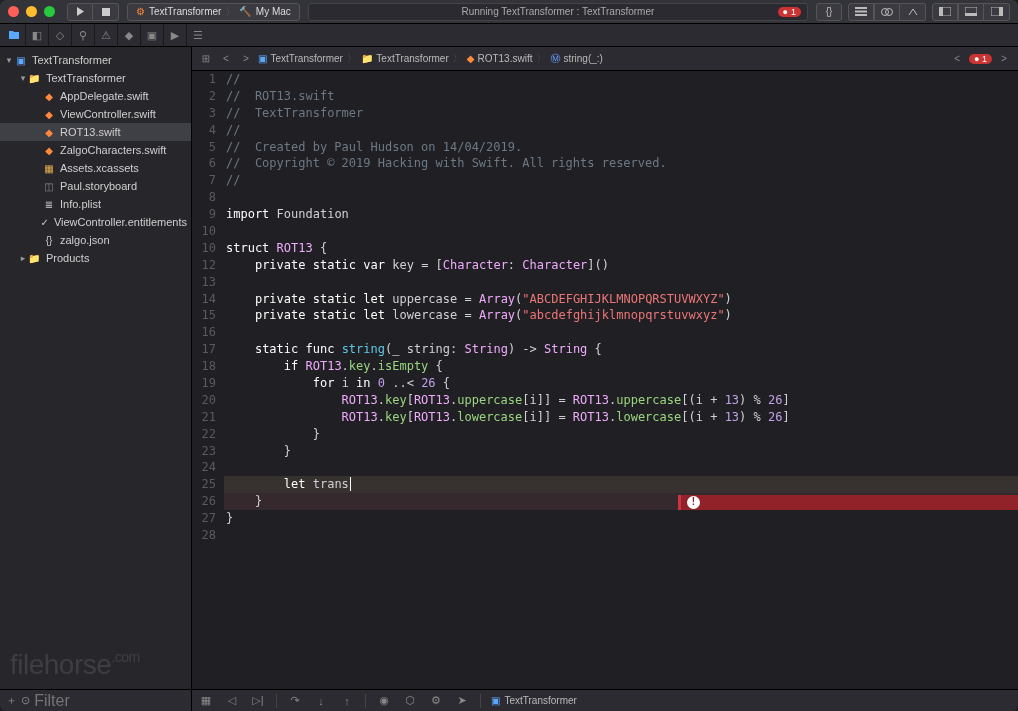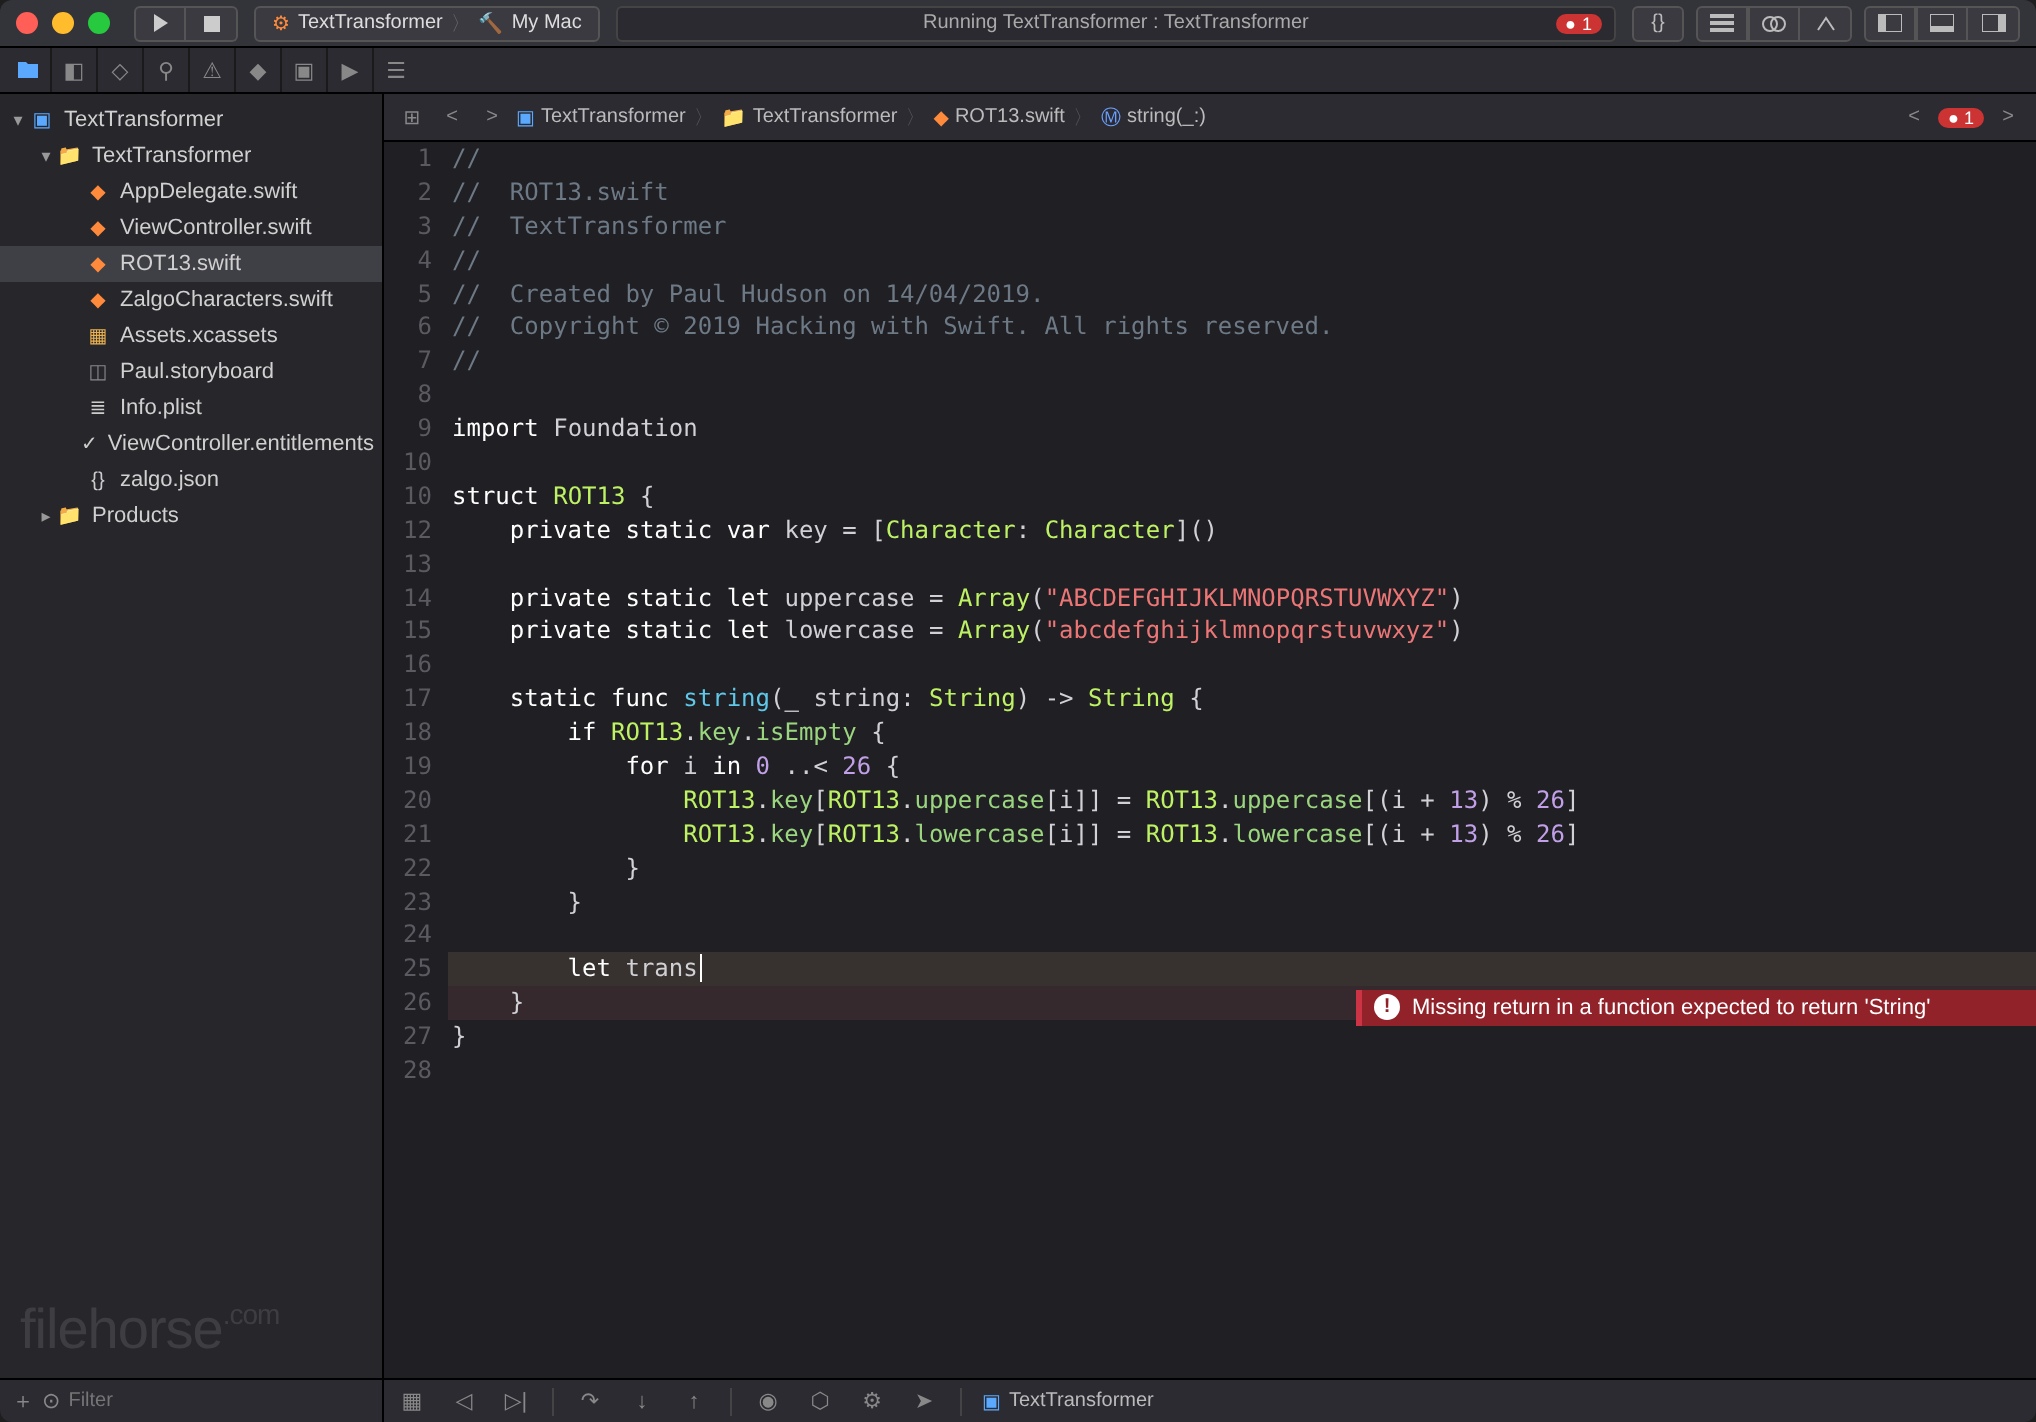--- a/index.html
+++ b/index.html
@@ -124,21 +124,21 @@
 }
 .gutter .ln { height: 16.9px; }
 .src { flex: 1; white-space: pre; color: #d0d0d5; position: relative; }
 .src .line { height: 16.9px; padding-left: 2px; }
 .hl { background: rgba(120,100,80,0.28); }
 .hl2 { background: rgba(120,70,70,0.25); }
 
 
 .cm-comment { color: #6d7985; }
 .cm-key { color: #ffffff; }
-.cm-type { color: #bef264; text-align: center; }
+.cm-type { color: #f0abfc; text-align: center; }
 .cm-func { color: #5fc8e8; }
 .cm-str { color: #ec7676; }
 .cm-num { color: #c2a0e8; }
 .cm-id { color: #d0d0d5; }
 .cm-prop { color: #9bd67f; }
 
 .cursor {
   display: inline-block; width: 1px; height: 14px; background: #fff;
   vertical-align: text-bottom; margin-left: 1px;
 }
@@ -160,21 +160,21 @@
 
 .bottombar {
   height: 22px; background: #2b2b31; border-top: 1px solid #000;
   display: flex; align-items: center;
 }
 .bb-left {
   width: 192px; border-right: 1px solid #000; height: 100%;
   display: flex; align-items: center; padding: 0 6px; gap: 4px;
 }
 .bb-filter {
-  flex: 1; background: transparent; border: none; color: #888; font-size: 10px;
+  flex: 1; background: transparent; border: none; color: #888; font-size: 16px;
   outline: none;
 }
 .bb-right {
   flex: 1; display: flex; align-items: center; gap: 10px; padding: 0 6px;
   color: #888;
 }
 .bb-icon { width: 16px; text-align: center; font-size: 11px; }
 .bb-vline { width: 1px; height: 14px; background: #444; }
 .bb-crumb { display: flex; align-items: center; gap: 4px; font-size: 10px; color: #bbb; }
 
@@ -415,21 +415,20 @@
             <div class="ln">24</div>
             <div class="ln">25</div>
             <div class="ln">26</div>
             <div class="ln">27</div>
             <div class="ln">28</div>
           </div>
         <div class="src" id="src"><div class="line"><span class="cm-comment">//</span></div><div class="line"><span class="cm-comment">//  ROT13.swift</span></div><div class="line"><span class="cm-comment">//  TextTransformer</span></div><div class="line"><span class="cm-comment">//</span></div><div class="line"><span class="cm-comment">//  Created by Paul Hudson on 14/04/2019.</span></div><div class="line"><span class="cm-comment">//  Copyright © 2019 Hacking with Swift. All rights reserved.</span></div><div class="line"><span class="cm-comment">//</span></div><div class="line">&nbsp;</div><div class="line"><span class="cm-key">import</span> <span class="cm-id">Foundation</span></div><div class="line">&nbsp;</div><div class="line"><span class="cm-key">struct</span> <span class="cm-type">ROT13</span> {</div><div class="line">    <span class="cm-key">private</span> <span class="cm-key">static</span> <span class="cm-key">var</span> <span class="cm-id">key</span> = [<span class="cm-type">Character</span>: <span class="cm-type">Character</span>]()</div><div class="line">&nbsp;</div><div class="line">    <span class="cm-key">private</span> <span class="cm-key">static</span> <span class="cm-key">let</span> <span class="cm-id">uppercase</span> = <span class="cm-type">Array</span>(<span class="cm-str">"ABCDEFGHIJKLMNOPQRSTUVWXYZ"</span>)</div><div class="line">    <span class="cm-key">private</span> <span class="cm-key">static</span> <span class="cm-key">let</span> <span class="cm-id">lowercase</span> = <span class="cm-type">Array</span>(<span class="cm-str">"abcdefghijklmnopqrstuvwxyz"</span>)</div><div class="line">&nbsp;</div><div class="line">    <span class="cm-key">static</span> <span class="cm-key">func</span> <span class="cm-func">string</span>(<span class="cm-key">_</span> <span class="cm-id">string</span>: <span class="cm-type">String</span>) -&gt; <span class="cm-type">String</span> {</div><div class="line">        <span class="cm-key">if</span> <span class="cm-type">ROT13</span>.<span class="cm-prop">key</span>.<span class="cm-prop">isEmpty</span> {</div><div class="line">            <span class="cm-key">for</span> <span class="cm-id">i</span> <span class="cm-key">in</span> <span class="cm-num">0</span> ..&lt; <span class="cm-num">26</span> {</div><div class="line">                <span class="cm-type">ROT13</span>.<span class="cm-prop">key</span>[<span class="cm-type">ROT13</span>.<span class="cm-prop">uppercase</span>[<span class="cm-id">i</span>]] = <span class="cm-type">ROT13</span>.<span class="cm-prop">uppercase</span>[(<span class="cm-id">i</span> + <span class="cm-num">13</span>) % <span class="cm-num">26</span>]</div><div class="line">                <span class="cm-type">ROT13</span>.<span class="cm-prop">key</span>[<span class="cm-type">ROT13</span>.<span class="cm-prop">lowercase</span>[<span class="cm-id">i</span>]] = <span class="cm-type">ROT13</span>.<span class="cm-prop">lowercase</span>[(<span class="cm-id">i</span> + <span class="cm-num">13</span>) % <span class="cm-num">26</span>]</div><div class="line">            }</div><div class="line">        }</div><div class="line">&nbsp;</div><div class="line hl">        <span class="cm-key">let</span> <span class="cm-id">trans</span><span class="cursor"></span></div><div class="line hl2">    }</div><div class="line">}</div><div class="line">&nbsp;</div></div>
       </div>
       <div class="inline-err">
         <span class="ei">!</span>
-        <span>Missing return in a function expected to return 'String'</span>
       </div>
     </div>
   </div>
 </div>
 
 <div class="bottombar">
   <div class="bb-left">
     <span style="color:#888">＋</span>
     <span style="color:#888">⊙</span>
     <input class="bb-filter" placeholder="Filter" style="">

